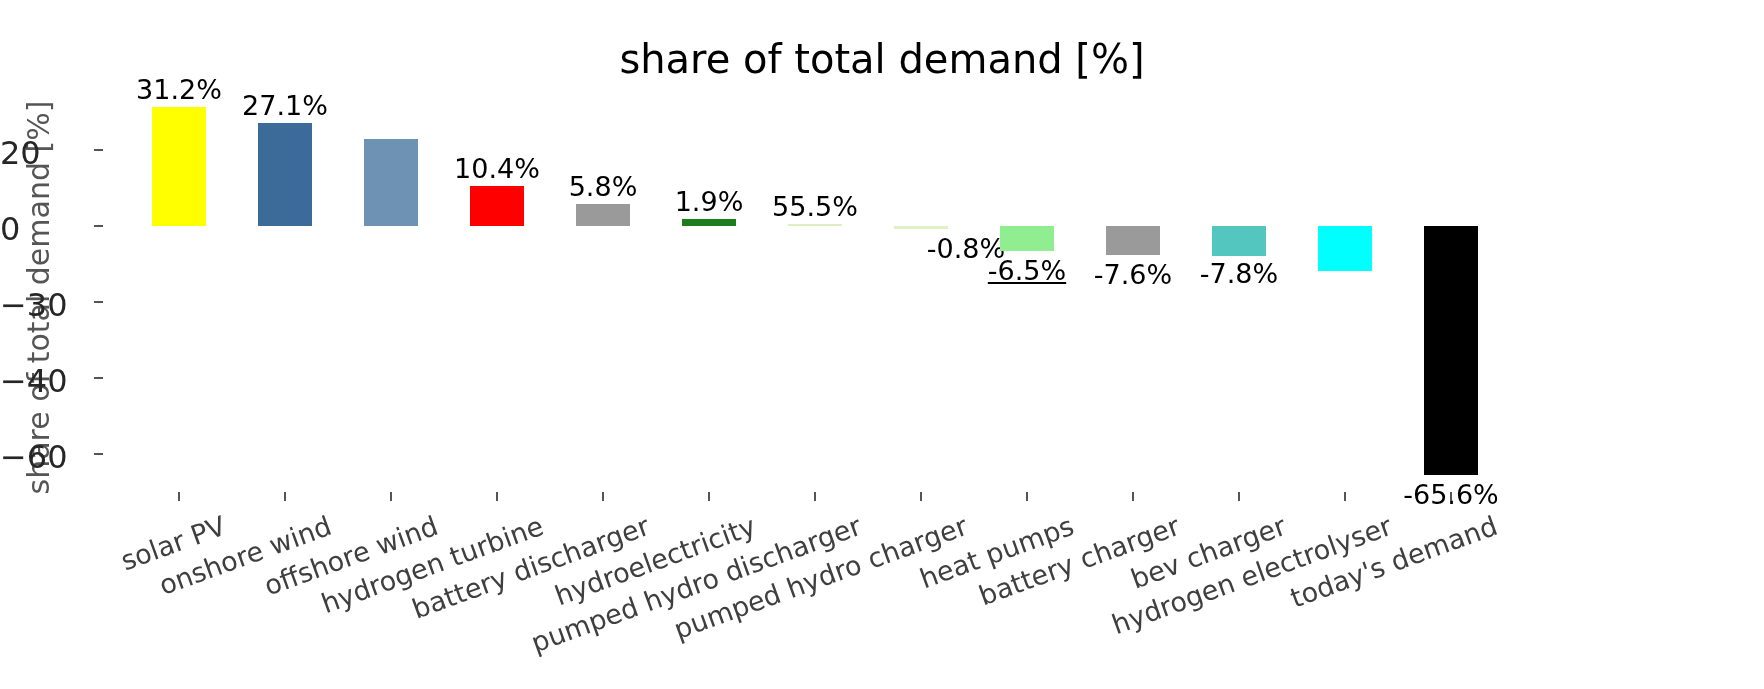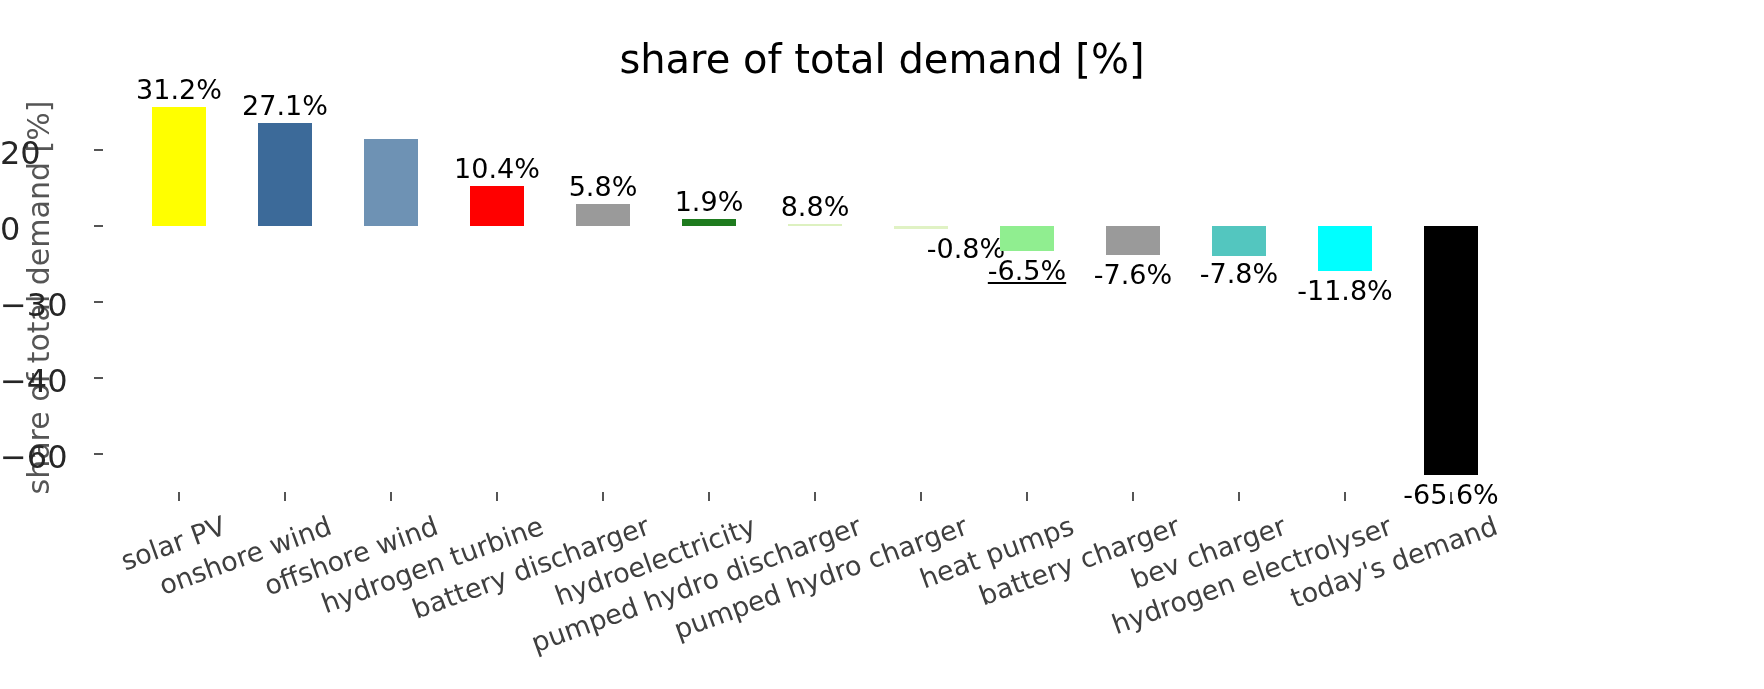--- a/index.html
+++ b/index.html
@@ -121,41 +121,40 @@
       <div class="xtick-label" style="right: 1227px;">hydrogen turbine</div>
       <div class="bar" style="left: 576px; top: 175.96px; width: 54px; height: 22.04px; background: rgb(154, 154, 154);"></div>
       <div class="val-label" style="left: 523px; top: 142.96px;">5.8%</div>
       <div class="xtick-mark" style="left: 602px;"></div>
       <div class="xtick-label" style="right: 1121px;">battery discharger</div>
       <div class="bar" style="left: 682px; top: 190.78px; width: 54px; height: 7.22px; background: rgb(30, 123, 30);"></div>
       <div class="val-label" style="left: 629px; top: 157.78px;">1.9%</div>
       <div class="xtick-mark" style="left: 708px;"></div>
       <div class="xtick-label" style="right: 1015px;">hydroelectricity</div>
       <div class="bar" style="left: 788px; top: 195.72px; width: 54px; height: 2.28px; background: rgb(221, 241, 192);"></div>
-      <div class="val-label" style="left: 735px; top: 162.72px;">8.8%</div>
+      <div class="val-label" style="left: 735px; top: 162.72px;">55.5%</div>
       <div class="xtick-mark" style="left: 814px;"></div>
       <div class="xtick-label" style="right: 909px;">pumped hydro discharger</div>
       <div class="bar" style="left: 894px; top: 198px; width: 54px; height: 3.04px; background: rgb(224, 242, 196);"></div>
       <div class="val-label" style="left: 886px; top: 205.04px;">-0.8%</div>
       <div class="xtick-mark" style="left: 920px;"></div>
       <div class="xtick-label" style="right: 803px;">pumped hydro charger</div>
       <div class="bar" style="left: 1000px; top: 198px; width: 54px; height: 24.7px; background: rgb(144, 238, 144);"></div>
       <div class="val-label" style="left: 947px; top: 226.7px; text-decoration: underline;">-6.5%</div>
       <div class="xtick-mark" style="left: 1026px;"></div>
       <div class="xtick-label" style="right: 697px;">heat pumps</div>
       <div class="bar" style="left: 1106px; top: 198px; width: 54px; height: 28.88px; background: rgb(154, 154, 154);"></div>
       <div class="val-label" style="left: 1053px; top: 230.88px;">-7.6%</div>
       <div class="xtick-mark" style="left: 1132px;"></div>
       <div class="xtick-label" style="right: 591px;">battery charger</div>
       <div class="bar" style="left: 1212px; top: 198px; width: 54px; height: 29.64px; background: rgb(83, 198, 191);"></div>
       <div class="val-label" style="left: 1159px; top: 230px;">-7.8%</div>
       <div class="xtick-mark" style="left: 1238px;"></div>
       <div class="xtick-label" style="right: 485px;">bev charger</div>
       <div class="bar" style="left: 1318px; top: 198px; width: 54px; height: 44.84px; background: rgb(0, 255, 255);"></div>
-      <div class="val-label" style="left: 1265px; top: 246.84px;">-11.8%</div>
       <div class="xtick-mark" style="left: 1344px;"></div>
       <div class="xtick-label" style="right: 379px;">hydrogen electrolyser</div>
       <div class="bar" style="left: 1424px; top: 198px; width: 54px; height: 249.28px; background: rgb(0, 0, 0);"></div>
       <div class="val-label" style="left: 1371px; top: 451.28px;">-65.6%</div>
       <div class="xtick-mark" style="left: 1450px;"></div>
       <div class="xtick-label" style="right: 273px;">today's demand</div>
     </div>
 </div>
 
 </body></html>

